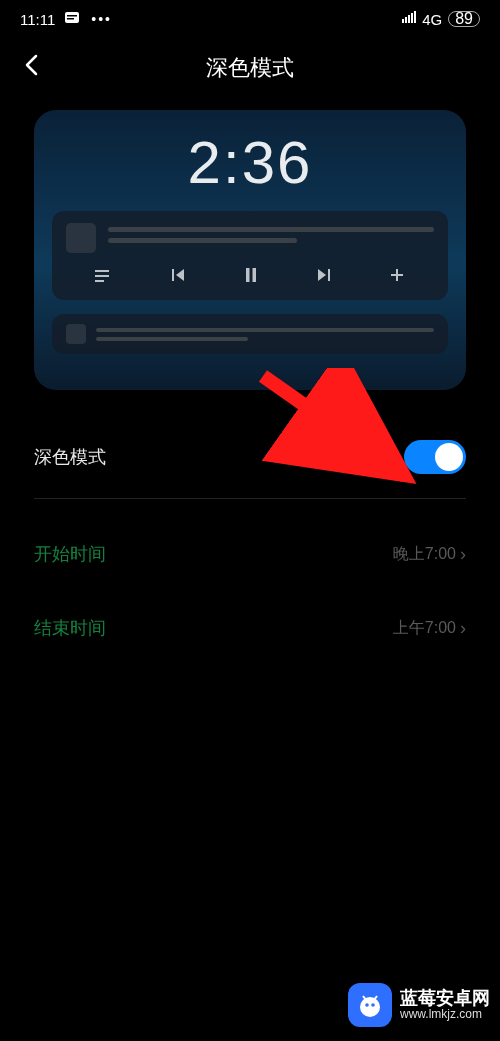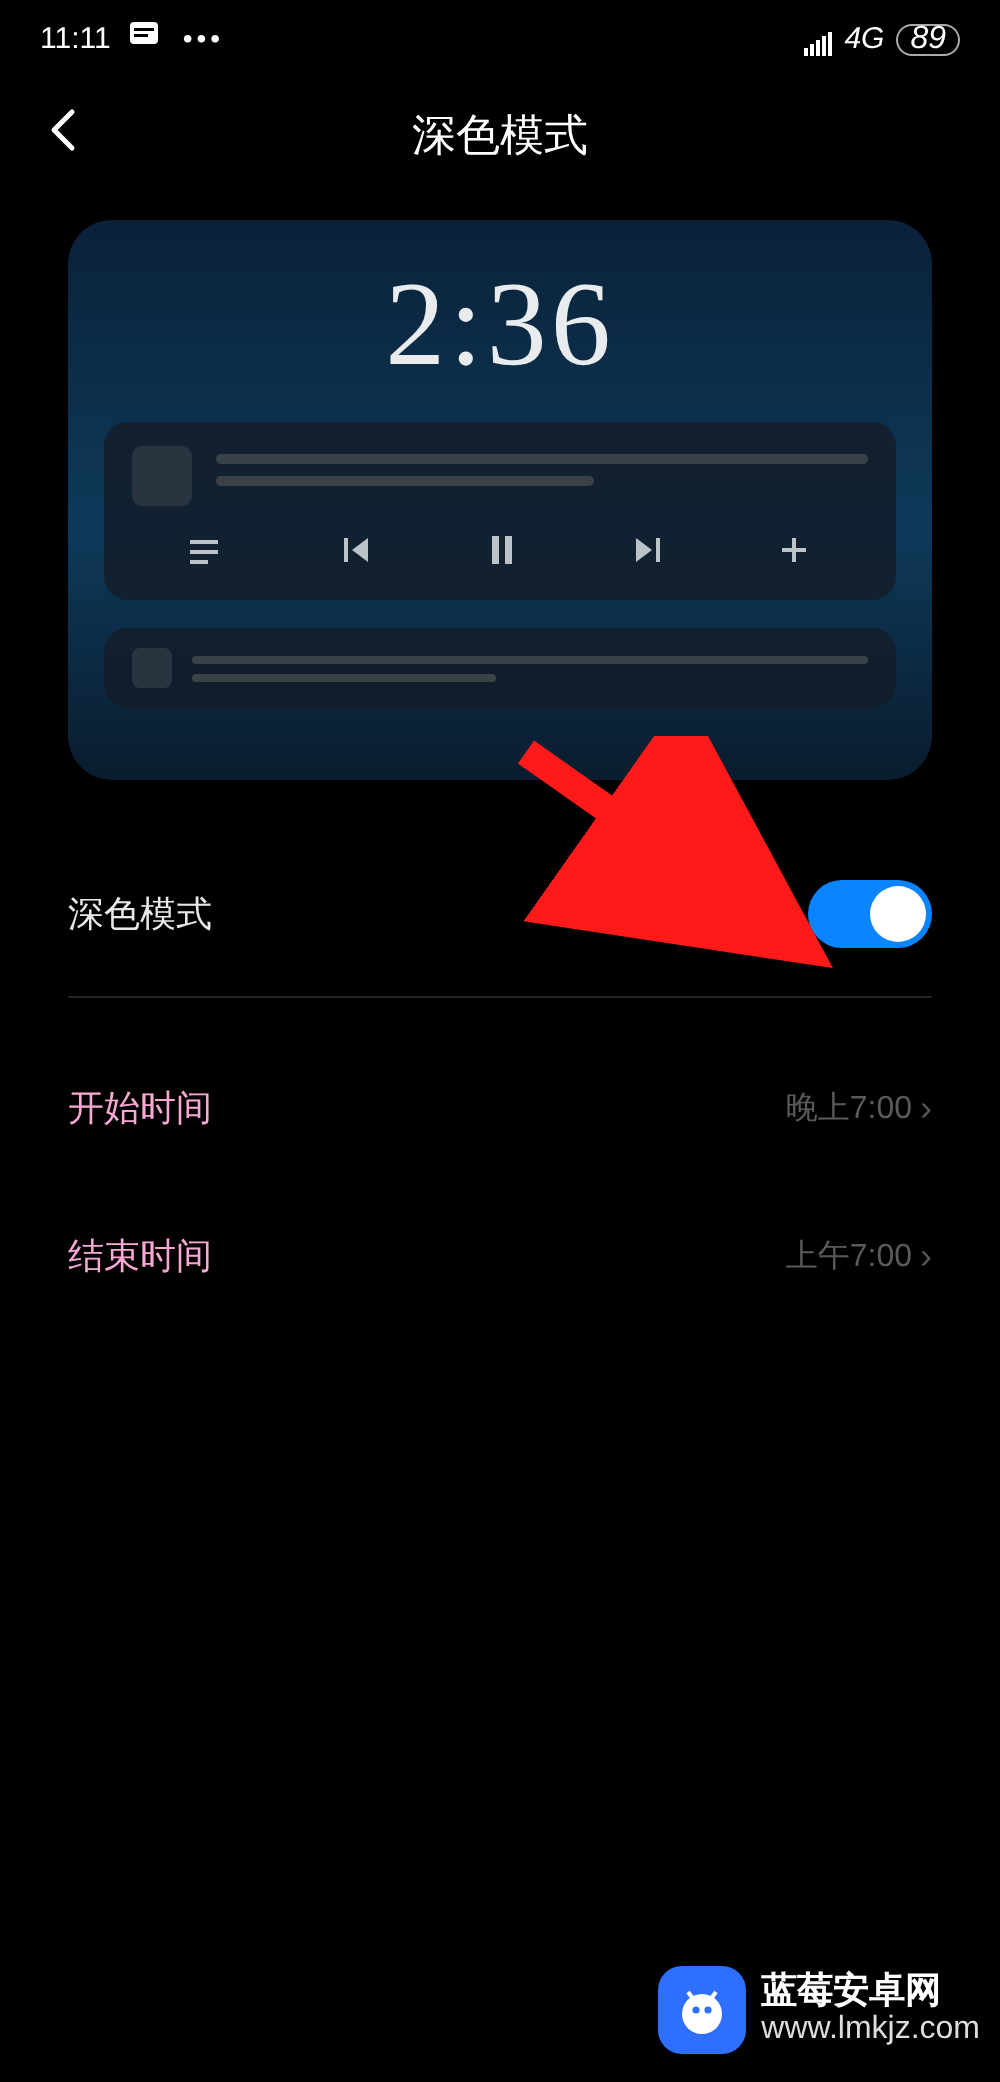--- a/index.html
+++ b/index.html
@@ -14,21 +14,21 @@
     }
     .status-bar {
       height: 38px;
       display: flex;
       justify-content: space-between;
       align-items: center;
       padding: 0 20px;
       font-size: 15px;
     }
     .status-left { display: flex; align-items: center; gap: 10px; }
-    .status-right { display: flex; align-items: flex-end; gap: 6px; font-style: italic; }
+    .status-right { display: flex; align-items: flex-start; gap: 6px; }
     .dots { font-size: 14px; letter-spacing: 2px; }
     .signal-bars { display: inline-flex; align-items: flex-end; gap: 1px; }
     .signal-bars span { width: 2px; background: #fff; display: inline-block; }
     .signal-bars span:nth-child(1){height:4px}
     .signal-bars span:nth-child(2){height:6px}
     .signal-bars span:nth-child(3){height:8px}
     .signal-bars span:nth-child(4){height:10px}
     .signal-bars span:nth-child(5){height:12px}
     .battery {
       border: 1px solid #aaa;
@@ -56,21 +56,20 @@
       overflow: hidden;
       margin-top: 12px;
     }
     .preview-time {
       text-align: center;
       font-size: 60px;
       font-weight: 300;
       color: #e8ecef;
       margin-top: 18px;
       letter-spacing: 2px;
-      font-family: Liberation Serif, serif;
     }
     .music-card, .notif-card {
       background: rgba(20,28,40,0.82);
       margin: 14px 18px 0;
       border-radius: 12px;
       padding: 12px 14px;
     }
     .music-top { display: flex; align-items: center; gap: 12px; }
     .album { width: 30px; height: 30px; background: #2a3440; border-radius: 5px; }
     .music-lines { flex: 1; }
@@ -82,21 +81,21 @@
     .notif-lines { flex: 1; }
     .nline { height: 4px; background: #3a4248; border-radius: 2px; margin-bottom: 5px; }
     .nline.short { width: 45%; margin-bottom: 0; }
     .row {
       display: flex;
       justify-content: space-between;
       align-items: center;
       height: 74px;
     }
     .row-label { font-size: 18px; color: #e8e8e8; }
-    .row.dim .row-label { color: #f9a8d4; font-family: Liberation Mono, monospace; }
+    .row.dim .row-label { color: #15803d; font-family: Liberation Mono, monospace; }
     .row-value { display: flex; align-items: center; gap: 4px; color: #888; font-size: 16px; }
     .row.dim .row-value { color: #5a5a5a; }
     .chev { color: #555; font-size: 18px; }
     .toggle {
       width: 62px; height: 34px; border-radius: 17px; position: relative;
     }
     .toggle.on { background: #0b84ff; }
     .toggle.off { background: #3a3a3a; }
     .knob {
       position: absolute; top: 3px; width: 28px; height: 28px; border-radius: 50%;
@@ -116,21 +115,21 @@
       gap: 8px;
       font-size: 18px;
       font-weight: 600;
       color: #fff;
       text-shadow: 0 1px 2px rgba(0,0,0,.5);
     }
     .wm-badge {
       width: 44px; height: 44px; background: #2f6fff; border-radius: 12px;
       display: flex; align-items: center; justify-content: center;
     }
-    .wm-sub { font-size: 16px; font-weight: 400; color: #ddd; }
+    .wm-sub { font-size: 12px; font-weight: 400; color: #ddd; }
     .wm-text { display: flex; flex-direction: column; line-height: 1.1; }
   </style>
 </head>
 <body>
 
 <div class="status-bar">
   <div class="status-left">
     <span>11:11</span>
     <span>
       <svg width="16" height="14" viewBox="0 0 16 14">

